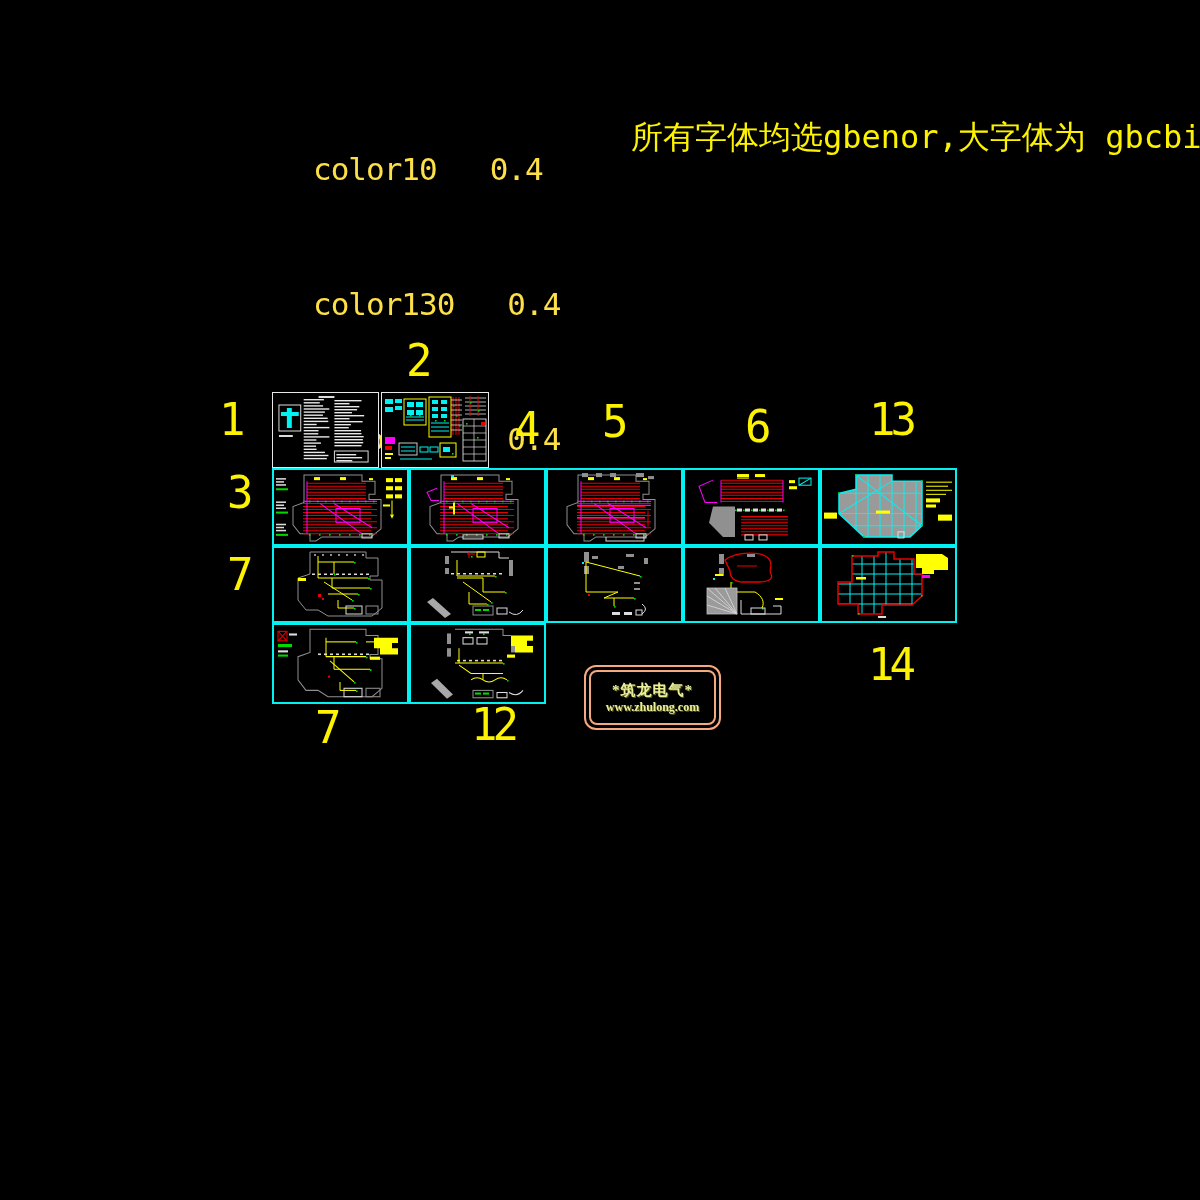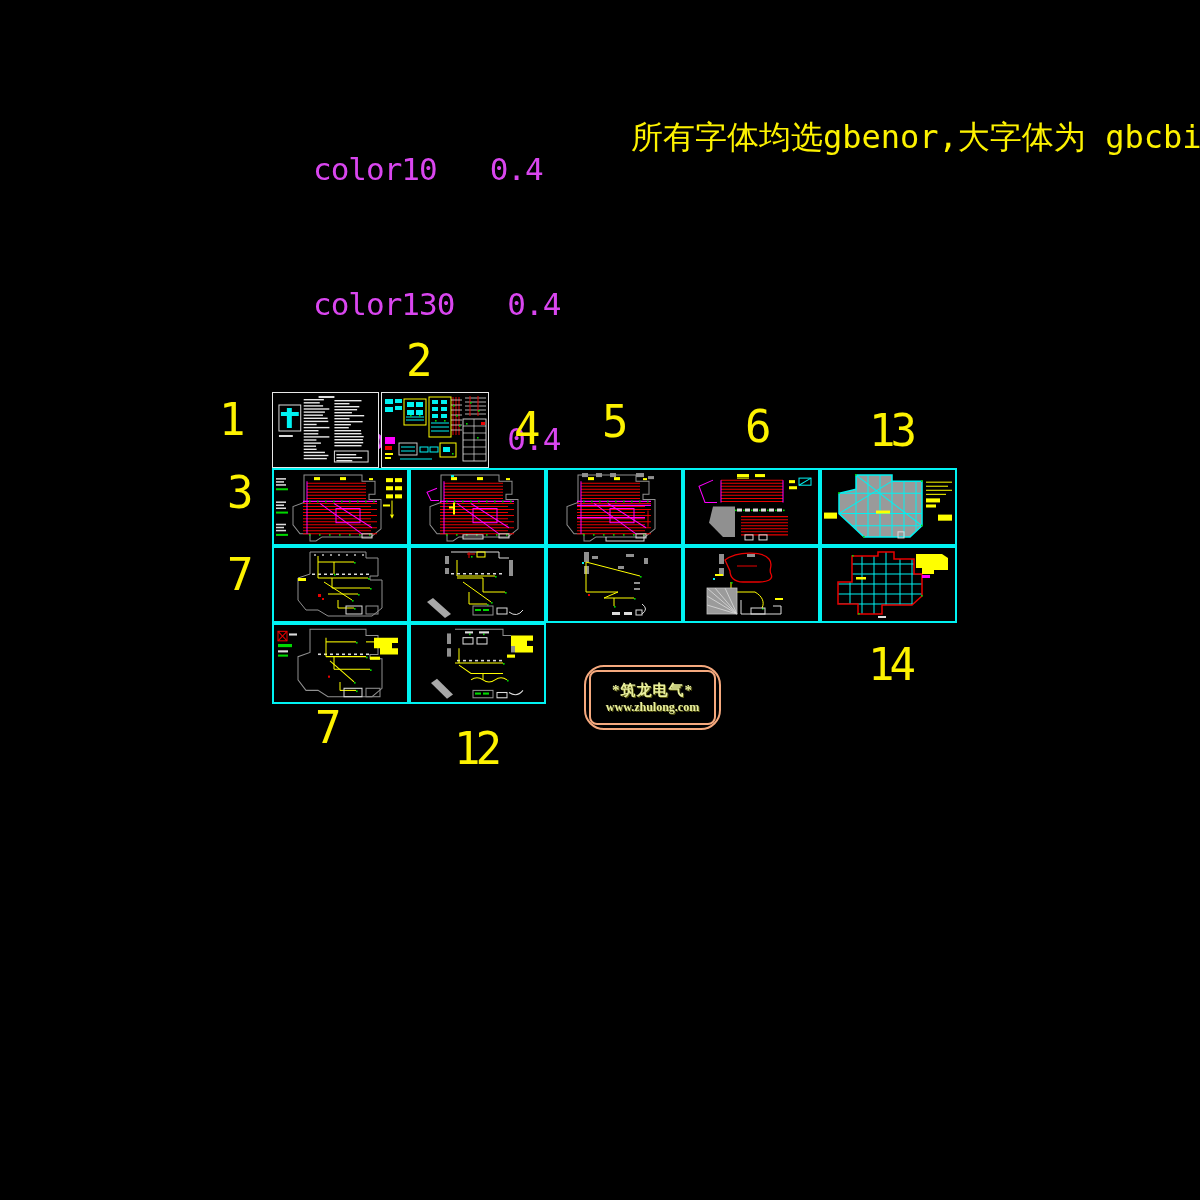--- a/index.html
+++ b/index.html
@@ -1,28 +1,28 @@
 <!DOCTYPE html>
 <html><head>
 <meta charset="utf-8">
 <style>
   html,body{margin:0;padding:0;background:#000;}
   .canvas{position:relative;width:1200px;height:1200px;background:#000;overflow:hidden;
           font-family:"DejaVu Sans Mono",monospace;}
-  .pen-notes{position:absolute;left:313px;top:57px;color:#d946ef;
+  .pen-notes{position:absolute;left:313px;top:57px;color:#fde047;
              font-size:31px;line-height:45px;letter-spacing:-1px;white-space:pre;}
   .note-line{height:45px;}
   .font-note{position:absolute;left:631px;top:116px;color:#FDF200;font-size:32px;
              letter-spacing:0px;white-space:nowrap;}
   .fig-label{position:absolute;color:#FDF200;font-size:44px;letter-spacing:-5px;
              line-height:1;font-family:"DejaVu Sans Mono",monospace;}
   .panel{position:absolute;box-sizing:border-box;background:#000;}
   .panel svg{display:block;width:100%;height:100%;}
   .logo{position:absolute;left:584px;top:665px;width:137px;height:65px;
-        border:2px solid #F5A97E;border-radius:20px;padding:3px;box-sizing:border-box;background:#000;}
+        border:2px solid #F5A97E;border-radius:12px;padding:3px;box-sizing:border-box;background:#000;}
   .logo-inner{width:100%;height:100%;border:2px solid #F5A97E;border-radius:8px;
         display:flex;flex-direction:column;justify-content:center;align-items:center;
         box-sizing:border-box;color:#E9EF9D;font-family:"Liberation Serif",serif;font-weight:bold;}
   .logo-line1{font-size:15px;letter-spacing:1px;text-shadow:1px 1px 0 #5a5a10;}
   .logo-line2{font-size:12px;text-shadow:1px 1px 0 #5a5a10;}
 </style>
 </head>
 <body>
 
 <div class="canvas">
@@ -38,22 +38,22 @@
 
   <div id="labels">
       <div class="fig-label" style="left: 219px; top: 398px;">1</div>
       <div class="fig-label" style="left: 406px; top: 339px;">2</div>
       <div class="fig-label" style="left: 227px; top: 471px;">3</div>
       <div class="fig-label" style="left: 514px; top: 407px;">4</div>
       <div class="fig-label" style="left: 602px; top: 400px;">5</div>
       <div class="fig-label" style="left: 745px; top: 405px;">6</div>
       <div class="fig-label" style="left: 227px; top: 553px;">7</div>
       <div class="fig-label" style="left: 315px; top: 706px;">7</div>
-      <div class="fig-label" style="left: 454px; top: 703px; margin-top: 24px;">12</div>
-      <div class="fig-label" style="left: 869px; top: 409px; text-align: center;">13</div>
+      <div class="fig-label" style="left: 471px; top: 703px;">12</div>
+      <div class="fig-label" style="left: 869px; top: 398px; text-align: center;">13</div>
       <div class="fig-label" style="left: 868px; top: 643px;">14</div>
     </div>
 
   <div id="panels">
       <div class="panel" style="left: 272px; top: 392px; width: 107px; height: 76px; border: 1px solid rgb(232, 232, 232);">
         <svg viewBox="0 0 106 74" preserveAspectRatio="none">
           <rect x="46" y="3" width="16" height="2" fill="#DCDCDC"></rect>
           <rect x="6" y="12" width="22" height="26" fill="none" stroke="#DCDCDC" stroke-width="1"></rect>
           <rect x="14" y="15" width="5" height="20" fill="#00F2F2"></rect>
           <rect x="8" y="19" width="18" height="4" fill="#00F2F2"></rect>

